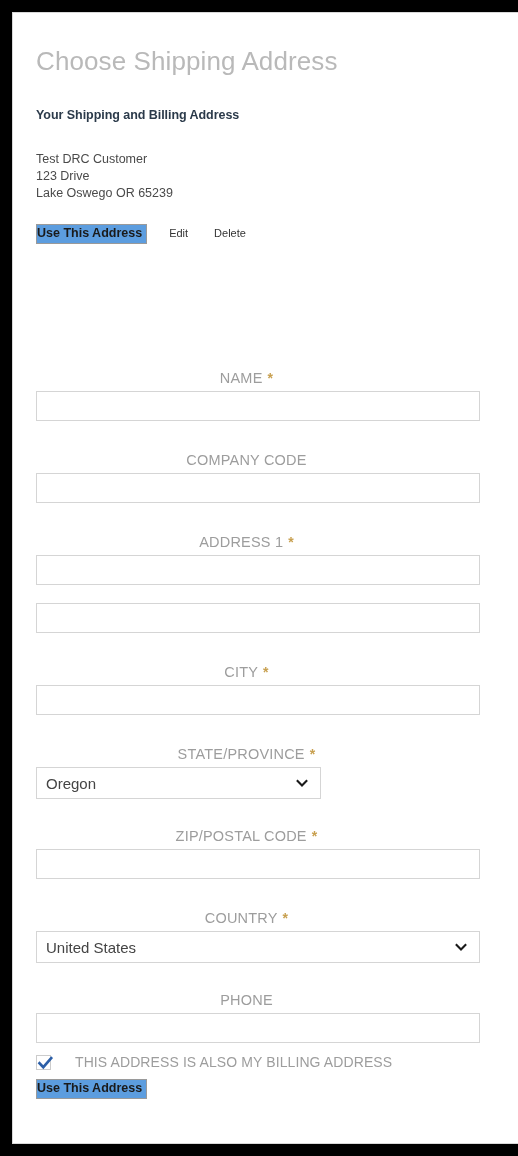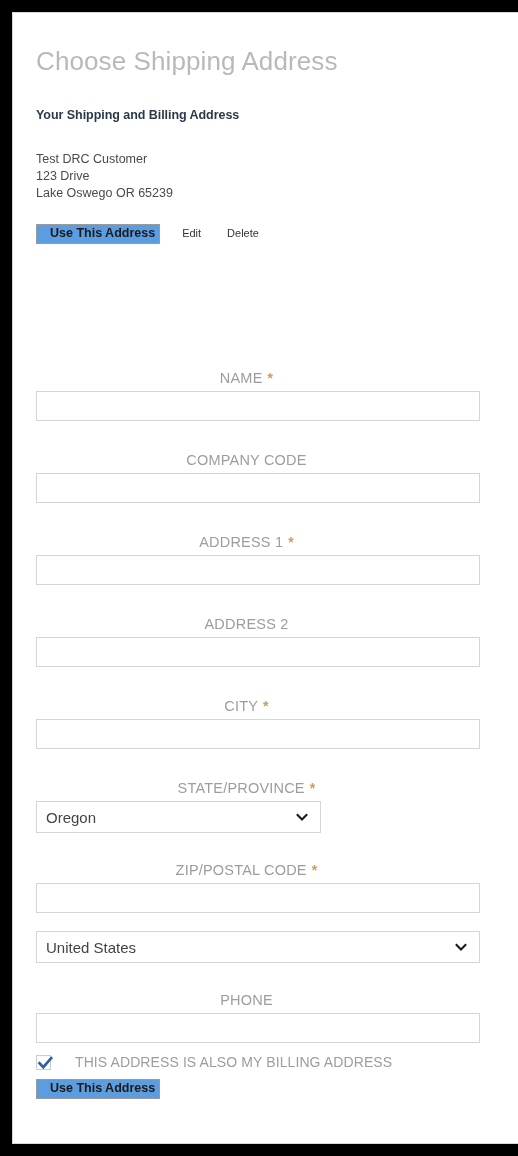--- a/index.html
+++ b/index.html
@@ -81,21 +81,21 @@
     top: 211px;
     display: flex;
     align-items: baseline;
   }
   .btn-highlight {
     display: inline-block;
     background: #5c9ddf;
     color: #1a1a1a;
     font-size: 12.5px;
     font-weight: bold;
-    padding: 2px 4px 3px 13px;
+    padding: 2px 4px 3px 0;
     border: 1px solid #9a9a9a;
     line-height: 13px;
     white-space: nowrap;
     cursor: pointer;
     box-sizing: border-box;
   }
   .link-small {
     font-size: 11px;
     color: #333333;
     white-space: nowrap;
@@ -264,23 +264,20 @@
           <span>ADDRESS 1</span><span class="req">*</span>
         </div>
         <div class="control-row">
           <input class="text-input" type="text" value="" placeholder="" style="">
         </div>
       </div>
 
       <div class="spacer-sm"></div>
 
       <div class="field">
-        <div class="field-label">
-          <span>ADDRESS 2</span>
-        </div>
         <div class="control-row">
           <input class="text-input" type="text" value="" placeholder="" style="">
         </div>
       </div>
 
       <div class="spacer-sm"></div>
 
       <div class="field">
         <div class="field-label">
           <span>CITY</span><span class="req">*</span>
@@ -315,20 +312,23 @@
           <span>ZIP/POSTAL CODE</span><span class="req">*</span>
         </div>
         <div class="control-row">
           <input class="text-input" type="text" value="" placeholder="" style="">
         </div>
       </div>
 
       <div class="spacer-sm"></div>
 
       <div class="field">
+        <div class="field-label">
+          <span>COUNTRY</span><span class="req">*</span>
+        </div>
         <div class="control-row">
           <div class="select-wrap">
             <span class="select-value">United States</span>
             <span class="select-caret">
               <svg width="14" height="14" viewBox="0 0 14 14" xmlns="http://www.w3.org/2000/svg">
                 <path d="M2.6 5 L7 9.4 L11.4 5" fill="none" stroke="#1a1a1a" stroke-width="2.1" stroke-linecap="square" stroke-linejoin="miter"></path>
               </svg>
             </span>
           </div>
         </div>

